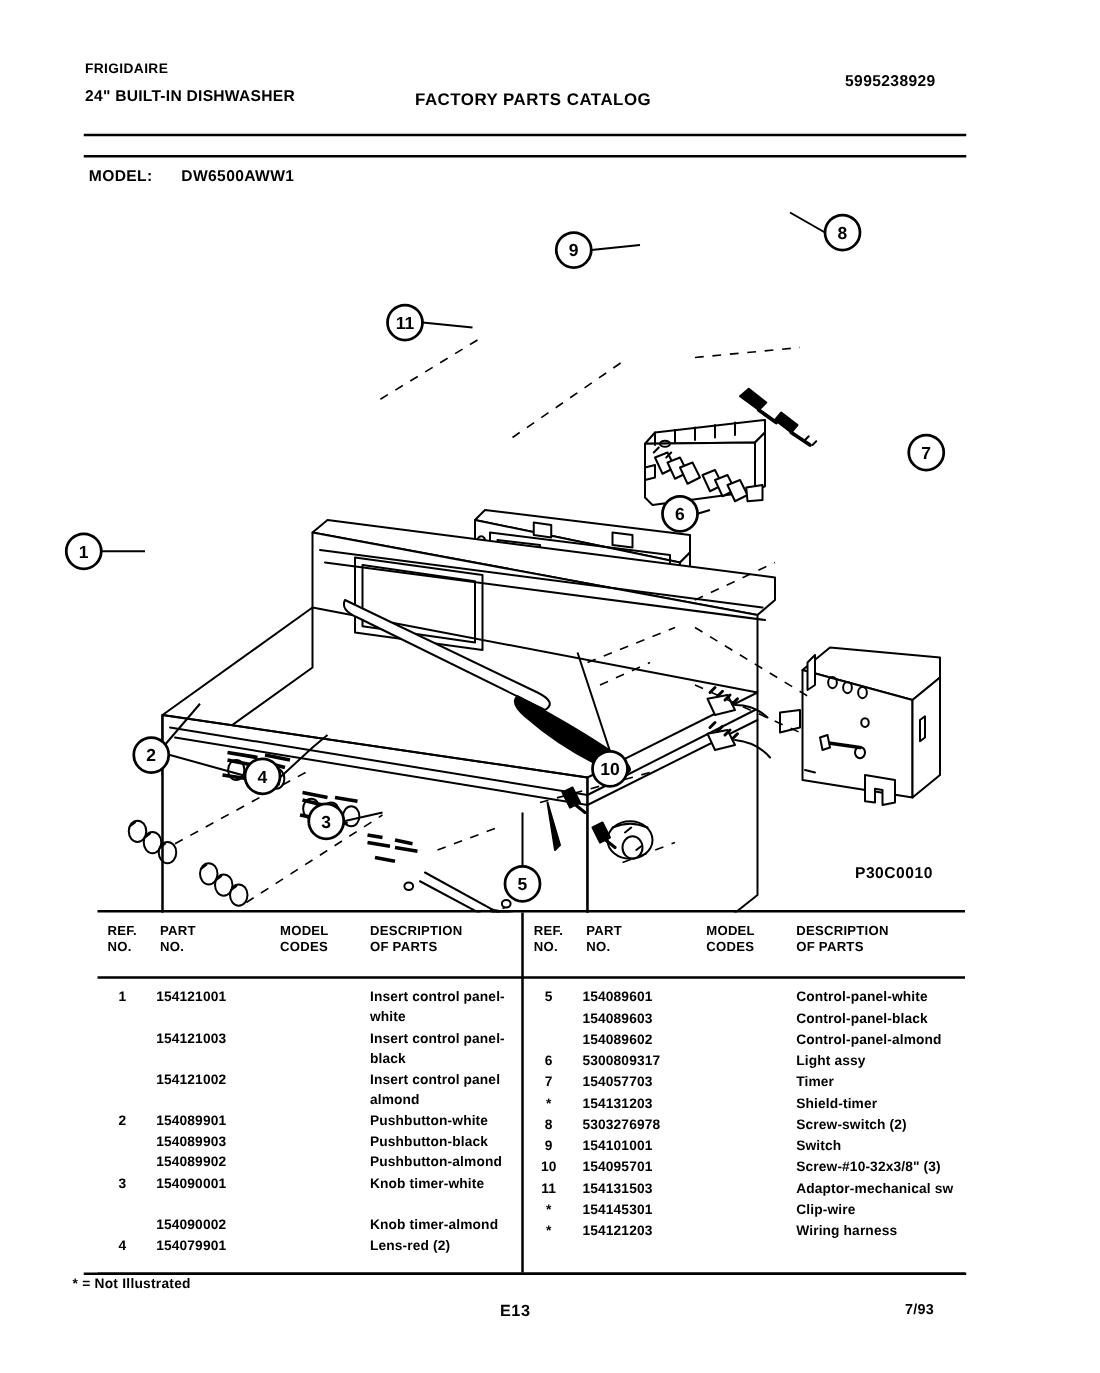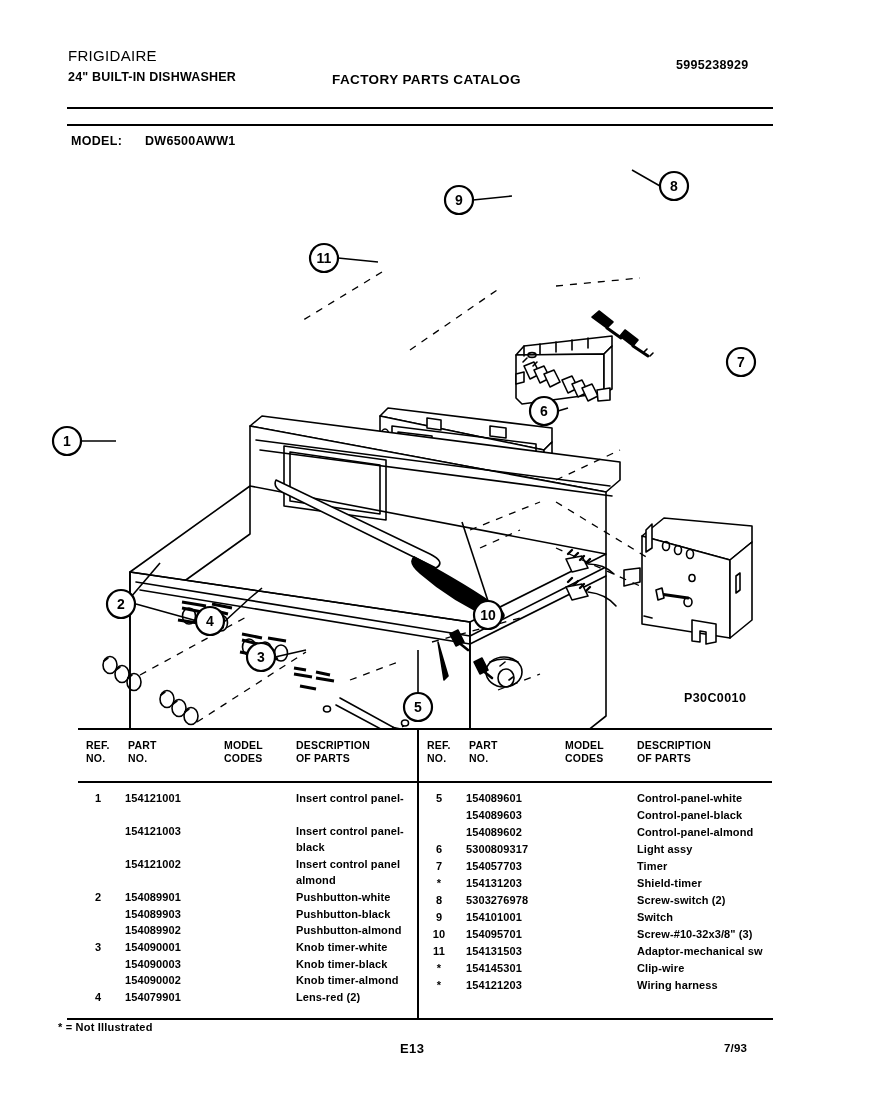--- a/index.html
+++ b/index.html
@@ -20,22 +20,22 @@
     position: absolute;
     left: 0; top: 0;
     width: 880px;
     height: 1098px;
   }
 
   
   .hdr-brand {
     position: absolute;
     left: 68px; top: 48px;
-    font-size: 15px;
-    font-weight: normal;
+    font-size: 11px;
+    font-weight: bold;
     letter-spacing: 0.3px;
     line-height: 15px;
     white-space: nowrap;
   }
   .hdr-sub {
     position: absolute;
     left: 68px; top: 70px;
     font-size: 12.5px;
     font-weight: bold;
     letter-spacing: 0.2px;
@@ -504,20 +504,26 @@
 CODES</div>
       <div class="chead ch-desc">DESCRIPTION
 OF PARTS</div>
 
       <div class="prow" style="top:64px">
         <span class="c-ref">1</span>
         <span class="c-part">154121001</span>
         <span class="c-mod"></span>
         <span class="c-desc">Insert control panel-</span>
       </div>
+      <div class="prow" style="top:80px">
+        <span class="c-ref"></span>
+        <span class="c-part"></span>
+        <span class="c-mod"></span>
+        <span class="c-desc">white</span>
+      </div>
       <div class="prow" style="top:97px">
         <span class="c-ref"></span>
         <span class="c-part">154121003</span>
         <span class="c-mod"></span>
         <span class="c-desc">Insert control panel-</span>
       </div>
       <div class="prow" style="top:113px">
         <span class="c-ref"></span>
         <span class="c-part"></span>
         <span class="c-mod"></span>
@@ -551,26 +557,20 @@
         <span class="c-ref"></span>
         <span class="c-part">154089902</span>
         <span class="c-mod"></span>
         <span class="c-desc">Pushbutton-almond</span>
       </div>
       <div class="prow" style="top:213px">
         <span class="c-ref">3</span>
         <span class="c-part">154090001</span>
         <span class="c-mod"></span>
         <span class="c-desc">Knob timer-white</span>
-      </div>
-      <div class="prow" style="top:230px">
-        <span class="c-ref"></span>
-        <span class="c-part">154090003</span>
-        <span class="c-mod"></span>
-        <span class="c-desc">Knob timer-black</span>
       </div>
       <div class="prow" style="top:246px">
         <span class="c-ref"></span>
         <span class="c-part">154090002</span>
         <span class="c-mod"></span>
         <span class="c-desc">Knob timer-almond</span>
       </div>
       <div class="prow" style="top:263px">
         <span class="c-ref">4</span>
         <span class="c-part">154079901</span>

